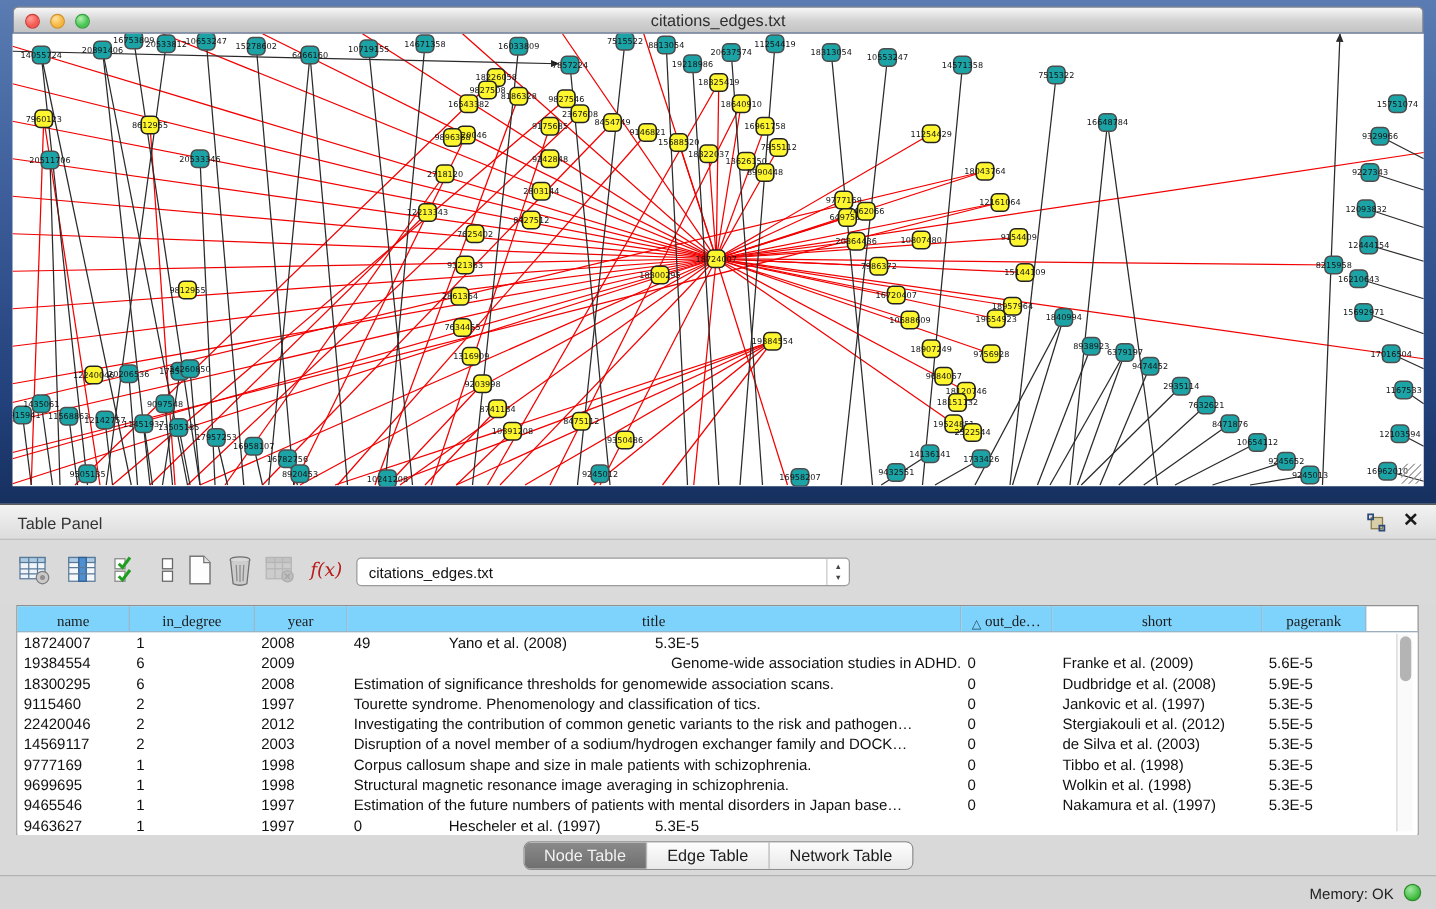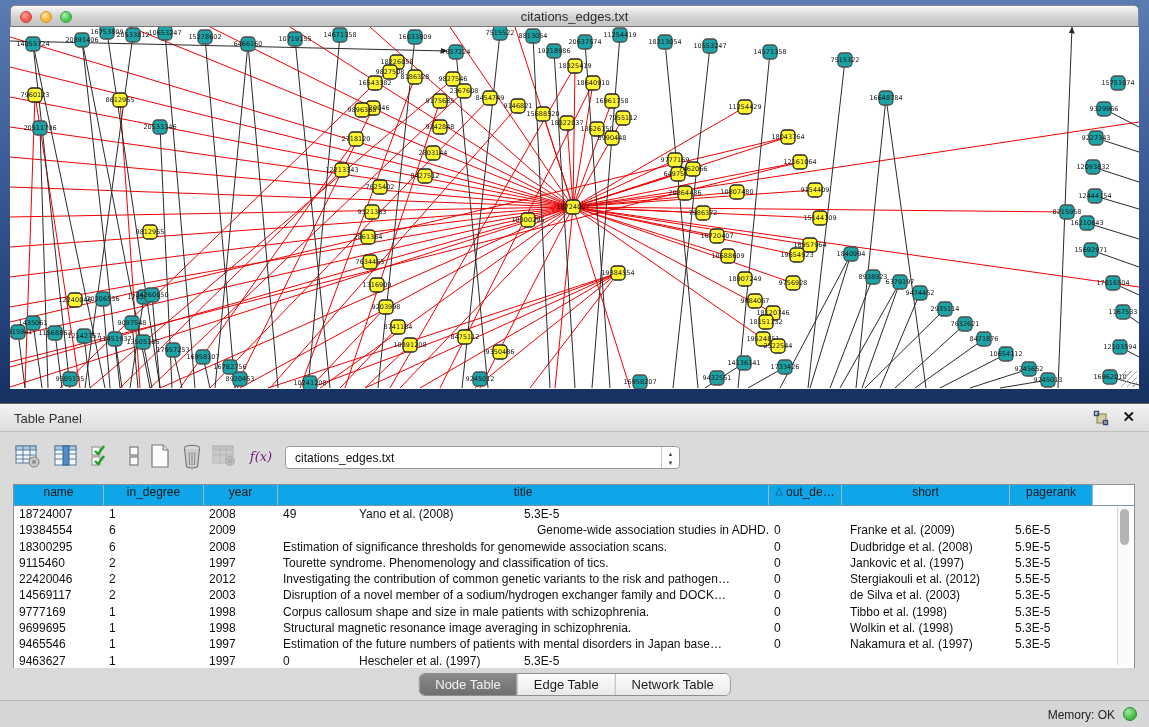--- a/index.html
+++ b/index.html
@@ -24,31 +24,31 @@
   
   #panel-header { position:absolute; top:403px; left:0; width:1149px; height:29px;
     background:linear-gradient(180deg,#f3f3f3,#dcdcdc); border-top:1px solid #5d5d5d; border-bottom:1px solid #c0c0c0; }
   #panel-title { position:absolute; top:7px; left:14px; font-size:13px; color:#333; }
   #float-btn { position:absolute; top:6px; right:40px; width:16px; height:16px; cursor:default; }
   #close-btn { position:absolute; top:4px; right:14px; font-size:15px; font-weight:bold; color:#1a1a1a; line-height:18px; }
 
   #toolbar { position:absolute; top:432px; left:0; width:1149px; height:52px; background:#dadada; }
   .tb-icon { position:absolute; top:10px; width:28px; height:28px; border:none; background:transparent; padding:0; }
   .tb-icon svg { display:block; margin:auto; }
-  #fx-btn { font-family:"DejaVu Serif", serif; font-style:italic; font-size:13px; color:#701a75; }
+  #fx-btn { font-family:"DejaVu Serif", serif; font-style:italic; font-size:15px; color:#b91c1c; }
   #table-select { position:absolute; top:14px; left:285px; width:395px; height:23px; background:#ffffff;
     border:1px solid #9b9b9b; border-radius:4px; font-size:12px; color:#111; }
   #table-select .val { position:absolute; left:9px; top:4px; }
   #table-select .stepper { position:absolute; right:0; top:0; width:18px; height:21px; border-left:1px solid #c9c9c9;
     font-size:6px; color:#444; text-align:center; line-height:9px; padding-top:3px; }
 
   #table-wrap { position:absolute; top:484px; left:13px; width:1122px; height:184px; background:#ffffff; border:1px solid #8f8f8f; }
   #thead { display:flex; height:21px; border-bottom:1px solid #7d93a5; }
-  .th { background:#0ea5e9; border-right:1px solid #9db7c8; font-size:12px; color:#1b1b1b;
-        display:flex; align-items:flex-start; justify-content:center; overflow:hidden; white-space:nowrap; }
+  .th { background:#7dd3fc; border-right:1px solid #9db7c8; font-size:12px; color:#1b1b1b;
+        display:flex; align-items:flex-end; justify-content:center; overflow:hidden; white-space:nowrap;font-family:Liberation Serif, serif; }
   .th .sort { font-size:10px; margin-right:3px; color:#23485e; }
   #tbody .tr { display:flex; height:16.3px; background:#fff; }
   .td { font-size:12px; color:#101010; padding-left:5px; overflow:hidden; white-space:nowrap; line-height:16px; }
   #vscroll { position:absolute; top:22px; right:4px; bottom:2px; width:13px; background:#fafafa; border-left:1px solid #d5d5d5; }
   #vthumb { position:absolute; top:2px; left:1.5px; width:9px; height:36px; background:#b4b4b4; border-radius:5px; }
 
   #tabbar { position:absolute; top:668px; left:0; width:1149px; height:32px; background:#d9d9d9; }
   #segmented { position:absolute; top:5px; left:50%; transform:translateX(-50%); display:flex; height:23px;
     border:1px solid #8e8e8e; border-radius:6px; overflow:hidden; background:#fff; }
   .seg { font-size:13px; padding:0 16px; display:flex; align-items:center; background:linear-gradient(180deg,#fdfdfd,#e9e9e9);

